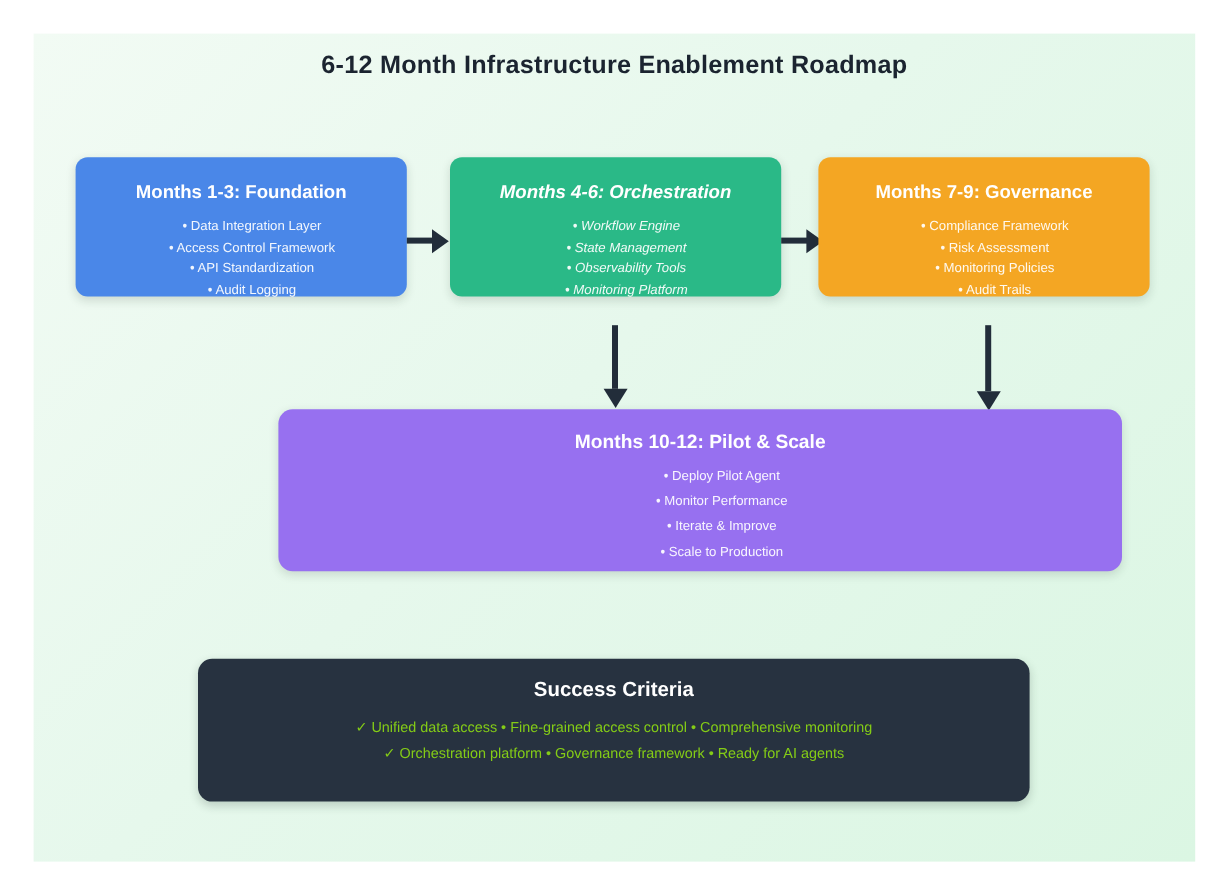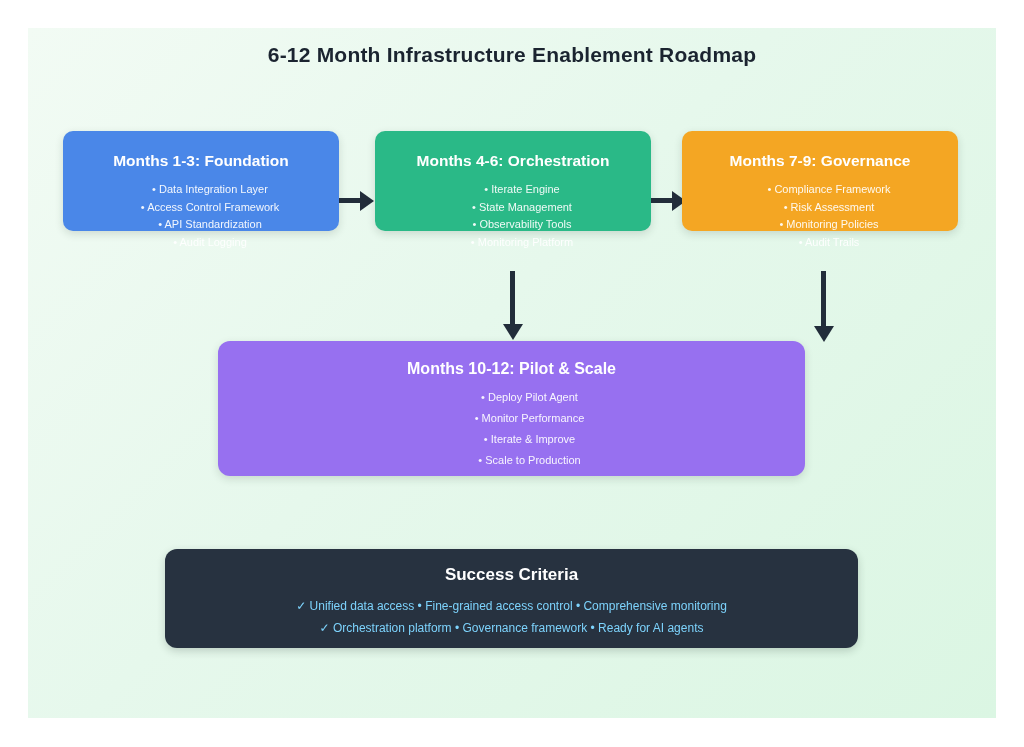--- a/index.html
+++ b/index.html
@@ -38,29 +38,29 @@
   .phase {
     position: absolute;
     border-radius: 10px;
     box-shadow: 0 3px 8px rgba(25, 45, 35, 0.15);
     text-align: center;
     color: #ffffff;
   }
   .phase-top {
     top: 103px;
     width: 276px;
-    height: 100px;
+    height: 116px;
   }
   .box-foundation    { left: 35px; }
   .box-orchestration { left: 347px; }
   .box-governance    { left: 654px; }
   .box-pilot {
-    left: 190px;
+    left: 204px;
     top: 313px;
-    width: 587px;
+    width: 703px;
     height: 135px;
     border-radius: 12px;
   }
   .phase-title {
     padding-top: 20px;
     font-size: 15.5px;
     font-weight: 700;
     line-height: 19px;
   }
   .box-pilot .phase-title {
@@ -82,39 +82,39 @@
   }
   .box-pilot .phase-item {
     line-height: 21px;
     padding-left: 18px;
   }
   .success-box {
     position: absolute;
     left: 137px;
     top: 521px;
     width: 693px;
-    height: 99px;
+    height: 119px;
     border-radius: 12px;
     box-shadow: 0 3px 8px rgba(25, 45, 35, 0.2);
     text-align: center;
     color: #ffffff;
   }
   .success-title {
     padding-top: 15px;
     font-size: 17px;
     font-weight: 700;
     line-height: 22px;
   }
   .success-lines {
     margin-top: 9px;
   }
   .success-line {
     font-size: 12px;
     line-height: 22px;
-    color: #7dd3fc;
+    color: #84cc16;
   }
   
   .arrow-shaft-h {
     position: absolute;
     height: 5px;
     background: #222d3a;
   }
   .arrow-head-right {
     position: absolute;
     width: 0;
@@ -153,24 +153,24 @@
         <div class="phase-item">• API Standardization</div>
         <div class="phase-item">• Audit Logging</div>
       </div>
     </div>
 
     <div>
       <div class="arrow-shaft-h" style="left:311px; top:170px; width:22px;"></div>
       <div class="arrow-head-right" style="left:332px; top:162.5px;"></div>
     </div>
 
-    <div class="phase phase-top box-orchestration" style="background: rgb(42, 185, 135);">
+    <div class="phase phase-top box-orchestration" style="background: rgb(42, 185, 135); font-style: italic;">
       <div class="phase-title">Months 4-6: Orchestration</div>
       <div class="phase-items">
-        <div class="phase-item">• Iterate Engine</div>
+        <div class="phase-item">• Workflow Engine</div>
         <div class="phase-item">• State Management</div>
         <div class="phase-item">• Observability Tools</div>
         <div class="phase-item">• Monitoring Platform</div>
       </div>
     </div>
 
     <div>
       <div class="arrow-shaft-h" style="left:623px; top:170px; width:22px;"></div>
       <div class="arrow-head-right" style="left:644px; top:162.5px;"></div>
     </div>

